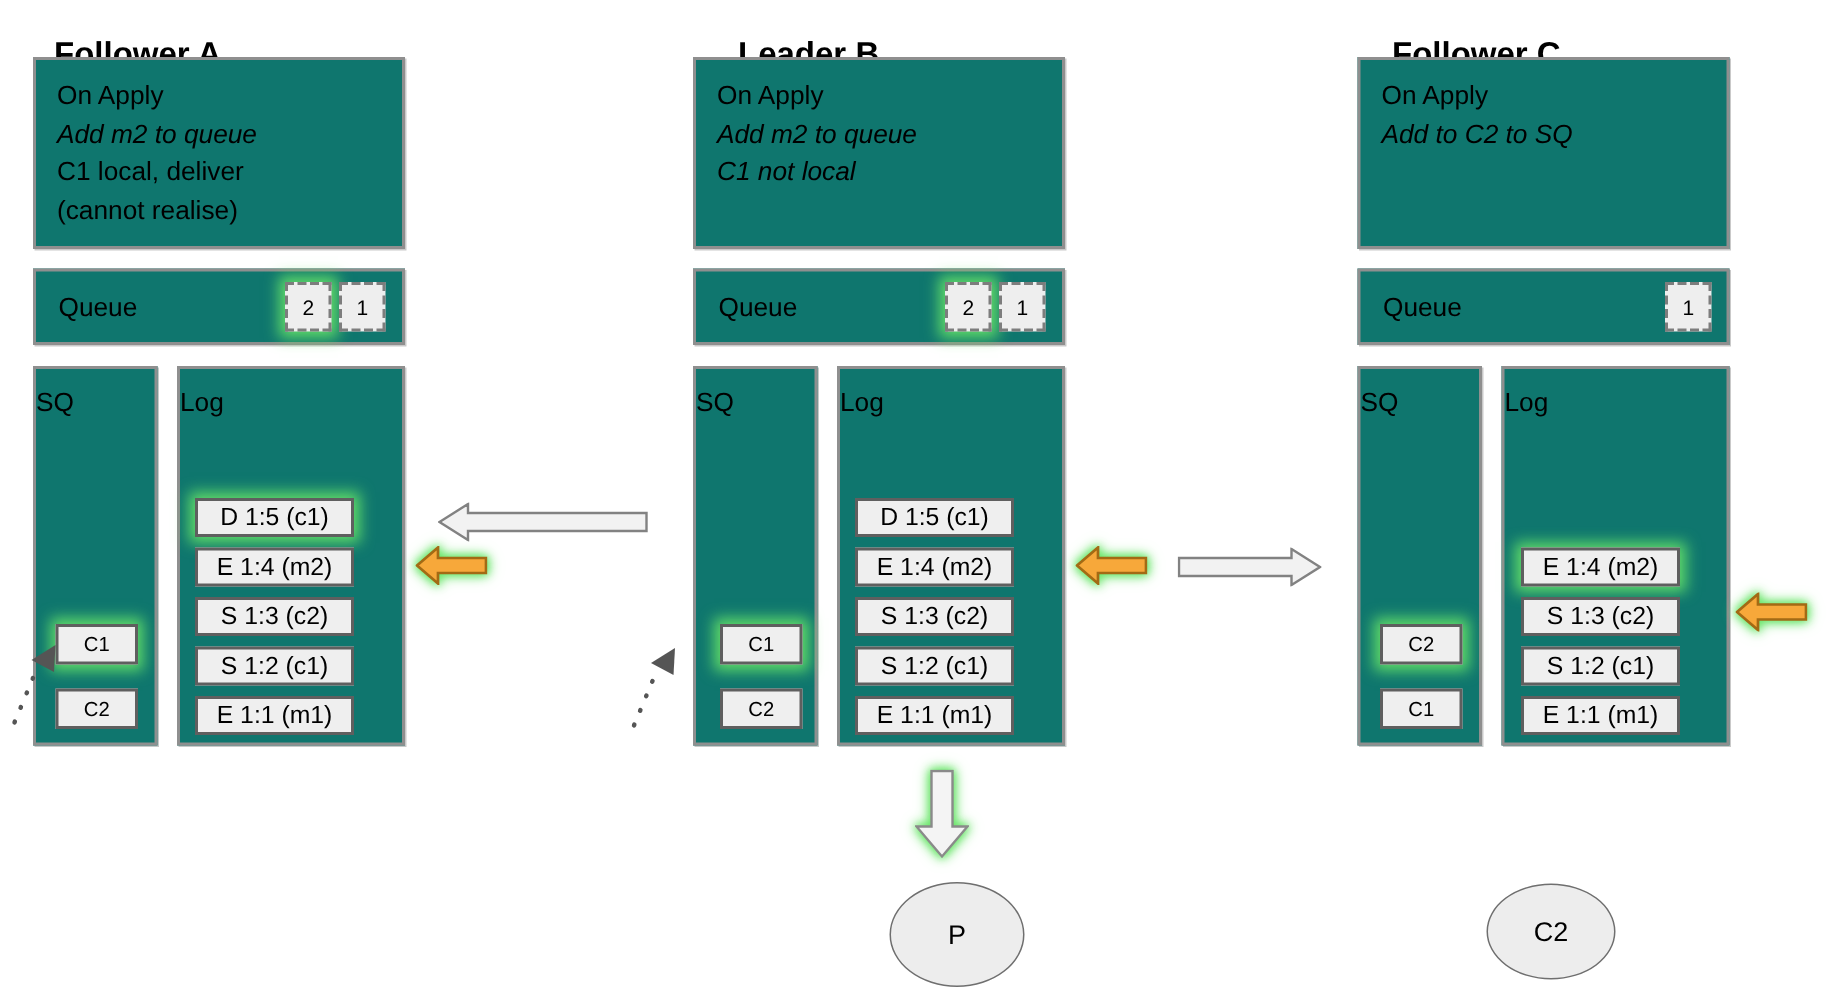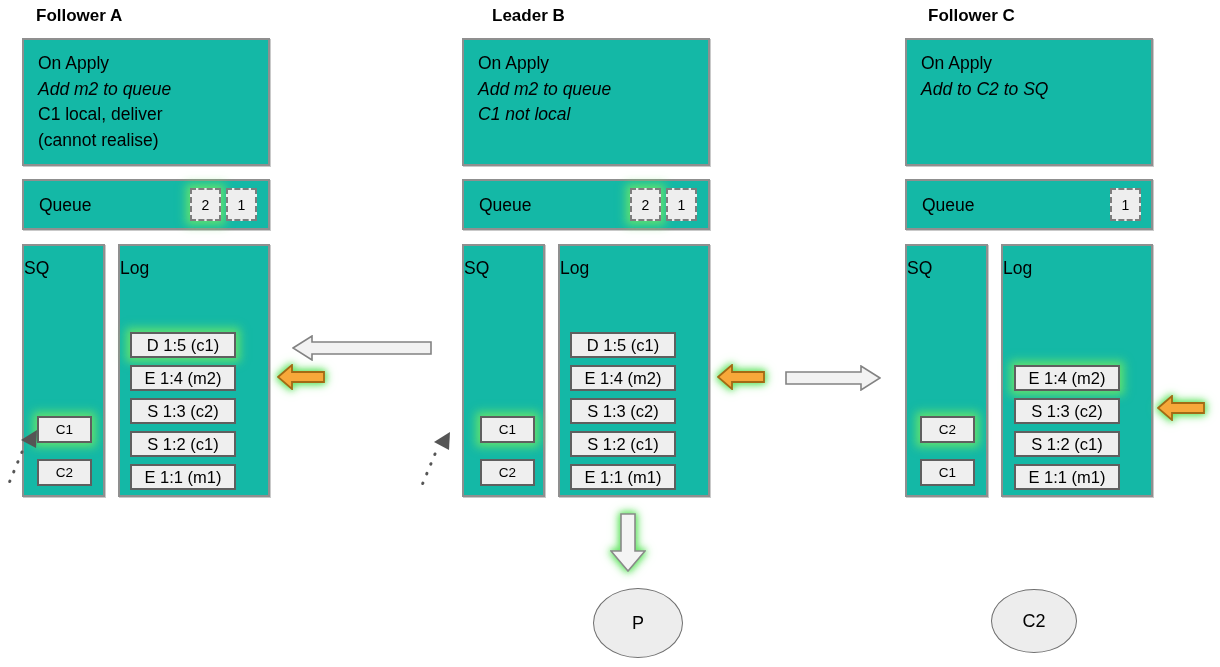--- a/index.html
+++ b/index.html
@@ -1,21 +1,21 @@
 <!DOCTYPE html>
 <html><head>
 <meta charset="utf-8">
 <style>
   html,body{margin:0;padding:0;background:#ffffff;}
   body{font-family:"Liberation Sans","DejaVu Sans",sans-serif;color:#000;}
   #stage{position:relative;width:1220px;height:667px;background:#fff;overflow:hidden;}
 
-  .node-title{position:absolute;top:6px;font-size:17px;font-weight:bold;white-space:nowrap;}
+  .node-title{position:absolute;top:23px;font-size:22px;font-weight:bold;white-space:nowrap;}
 
-  .box{position:absolute;background:#14b8a6;border:2px solid #8f8f8f;box-sizing:border-box;
+  .box{position:absolute;background:#0f766e;border:2px solid #8f8f8f;box-sizing:border-box;
        box-shadow:1px 1px 0 #c9c9c9;}
 
   .apply-box{padding:11px 14px;font-size:17.5px;line-height:25.5px;}
   .apply-line{white-space:nowrap;}
   .italic{font-style:italic;}
 
   .queue-box{display:flex;align-items:center;}
   .queue-label{position:absolute;left:15px;top:50%;transform:translateY(-50%);font-size:17.5px;}
 
   .slot{position:absolute;width:31px;height:33px;border:2px dashed #7d7d7d;box-sizing:border-box;

